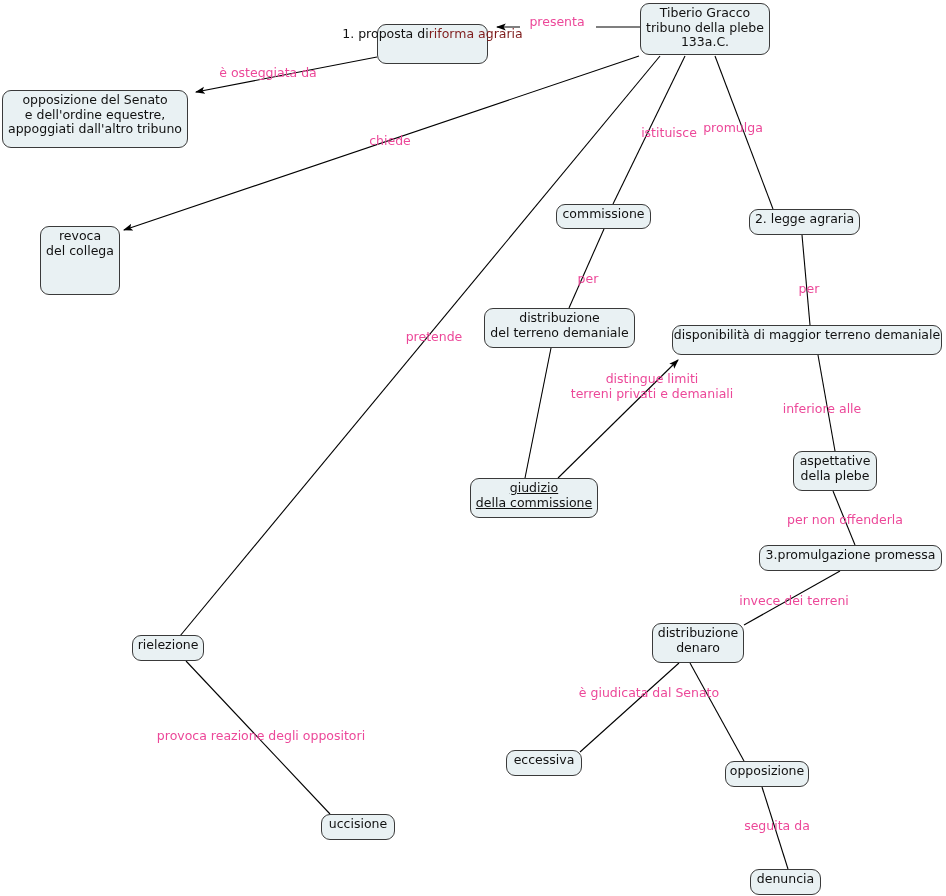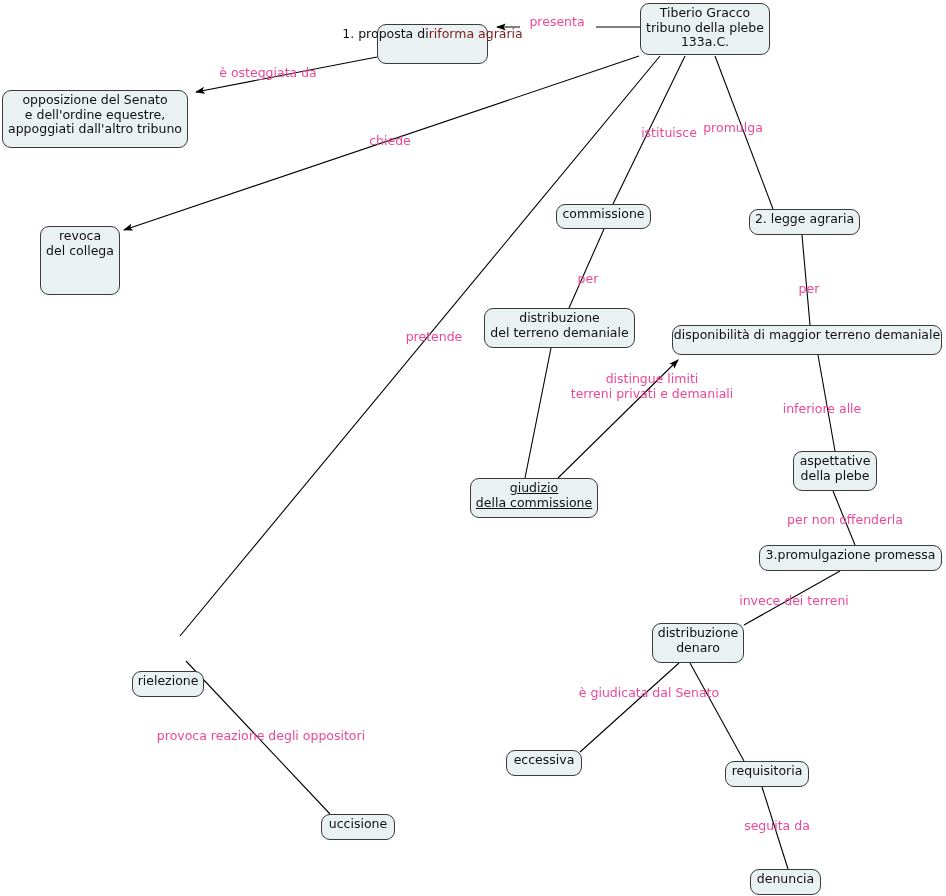--- a/index.html
+++ b/index.html
@@ -101,23 +101,23 @@
       <div class="node" style="left: 484px; top: 308px; width: 151px; height: 40px;"><span>distribuzione
 del terreno demaniale</span></div>
       <div class="node" style="left: 672px; top: 325px; width: 270px; height: 30px;"><span>disponibilità di maggior terreno demaniale</span></div>
       <div class="node" style="left: 470px; top: 478px; width: 128px; height: 40px; text-decoration: underline;"><span>giudizio
 della commissione</span></div>
       <div class="node" style="left: 793px; top: 451px; width: 84px; height: 40px;"><span>aspettative
 della plebe</span></div>
       <div class="node" style="left: 759px; top: 545px; width: 183px; height: 26px;"><span>3.promulgazione promessa</span></div>
       <div class="node" style="left: 652px; top: 623px; width: 92px; height: 40px;"><span>distribuzione
 denaro</span></div>
-      <div class="node" style="left: 132px; top: 635px; width: 72px; height: 26px; margin-top: 36px;"><span>rielezione</span></div>
+      <div class="node" style="left: 132px; top: 635px; width: 72px; height: 26px;"><span>rielezione</span></div>
       <div class="node" style="left: 506px; top: 750px; width: 76px; height: 26px;"><span>eccessiva</span></div>
-      <div class="node" style="left: 725px; top: 761px; width: 84px; height: 26px;"><span>requisitoria</span></div>
+      <div class="node" style="left: 725px; top: 761px; width: 84px; height: 26px;"><span>opposizione</span></div>
       <div class="node" style="left: 321px; top: 814px; width: 74px; height: 26px;"><span>uccisione</span></div>
       <div class="node" style="left: 750px; top: 869px; width: 71px; height: 26px;"><span>denuncia</span></div>
     </div>
   <div id="label-layer">
       <div class="edge-label" style="left: 557px; top: 22px;">presenta</div>
       <div class="edge-label" style="left: 268px; top: 73px;">è osteggiata da</div>
       <div class="edge-label" style="left: 390px; top: 141px;">chiede</div>
       <div class="edge-label" style="left: 669px; top: 133px;">istituisce</div>
       <div class="edge-label" style="left: 733px; top: 128px;">promulga</div>
       <div class="edge-label" style="left: 434px; top: 337px;">pretende</div>

